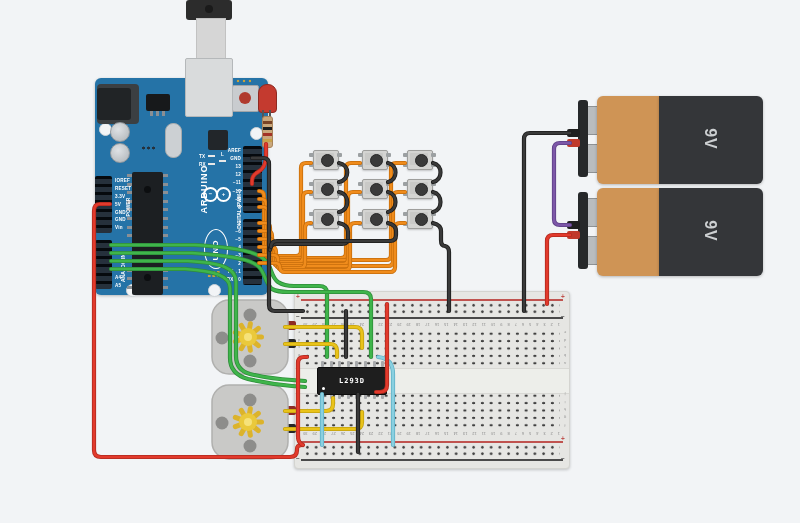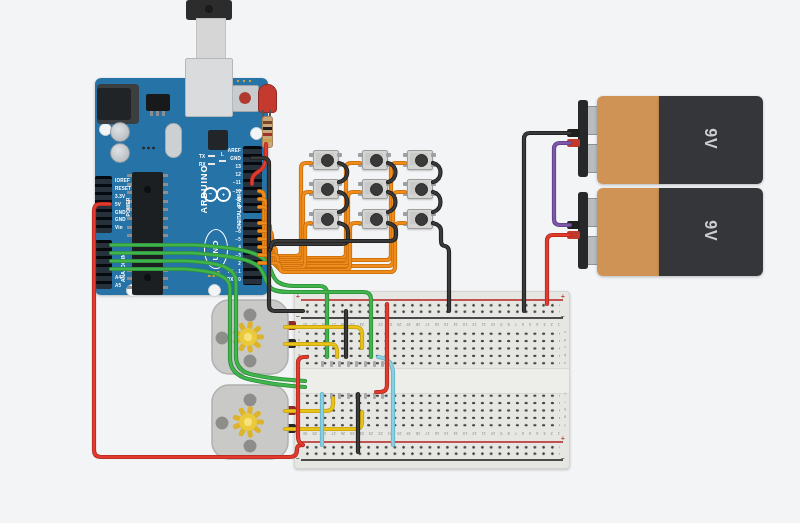--- a/index.html
+++ b/index.html
@@ -423,20 +423,24 @@
       <div class="icpin" style="position: absolute; left: 346.8px; top: 393px;"></div>
       <div class="icpin" style="position: absolute; left: 355.4px; top: 361px;"></div>
       <div class="icpin" style="position: absolute; left: 355.4px; top: 393px;"></div>
       <div class="icpin" style="position: absolute; left: 364px; top: 361px;"></div>
       <div class="icpin" style="position: absolute; left: 364px; top: 393px;"></div>
       <div class="icpin" style="position: absolute; left: 372.6px; top: 361px;"></div>
       <div class="icpin" style="position: absolute; left: 372.6px; top: 393px;"></div>
       <div class="icpin" style="position: absolute; left: 381.2px; top: 361px;"></div>
       <div class="icpin" style="position: absolute; left: 381.2px; top: 393px;"></div>
     </div>
+  <div id="l293d" class="abs">
+    <span>L293D</span>
+    <div class="abs" style="left:4px;top:19px;width:3px;height:3px;background:#fff;border-radius:50%;"></div>
+  </div>
 
   <svg id="wires" width="800" height="523">
       <path d="M111,245 H195 C240,248 258,252 266,261 C272,268 271,277 278,282 Q284,286 294,286 H319 Q327,286 327,293 V357" fill="none" stroke="#2f8d3a" stroke-width="4.2" stroke-linecap="round"></path>
       <path d="M111,245 H195 C240,248 258,252 266,261 C272,268 271,277 278,282 Q284,286 294,286 H319 Q327,286 327,293 V357" fill="none" stroke="#3fb54b" stroke-width="2.6" stroke-linecap="round"></path>
       <path d="M111,253 H192 C235,256 252,260 259,267 C265,273 265,283 272,289 Q278,292 288,292 H363 Q371,292 371,299 V357" fill="none" stroke="#2f8d3a" stroke-width="4.2" stroke-linecap="round"></path>
       <path d="M111,253 H192 C235,256 252,260 259,267 C265,273 265,283 272,289 Q278,292 288,292 H363 Q371,292 371,299 V357" fill="none" stroke="#3fb54b" stroke-width="2.6" stroke-linecap="round"></path>
       <path d="M111,261 H188 C222,263 236,268 236,282 V356 Q236,370 250,374 Q270,379 292,380 L305,381" fill="none" stroke="#2f8d3a" stroke-width="4.2" stroke-linecap="round"></path>
       <path d="M111,261 H188 C222,263 236,268 236,282 V356 Q236,370 250,374 Q270,379 292,380 L305,381" fill="none" stroke="#3fb54b" stroke-width="2.6" stroke-linecap="round"></path>
       <path d="M111,269 H185 C215,271 230,276 230,288 V358 Q230,374 248,379 Q270,384 292,386 L305,387" fill="none" stroke="#2f8d3a" stroke-width="4.2" stroke-linecap="round"></path>
       <path d="M111,269 H185 C215,271 230,276 230,288 V358 Q230,374 248,379 Q270,384 292,386 L305,387" fill="none" stroke="#3fb54b" stroke-width="2.6" stroke-linecap="round"></path>

